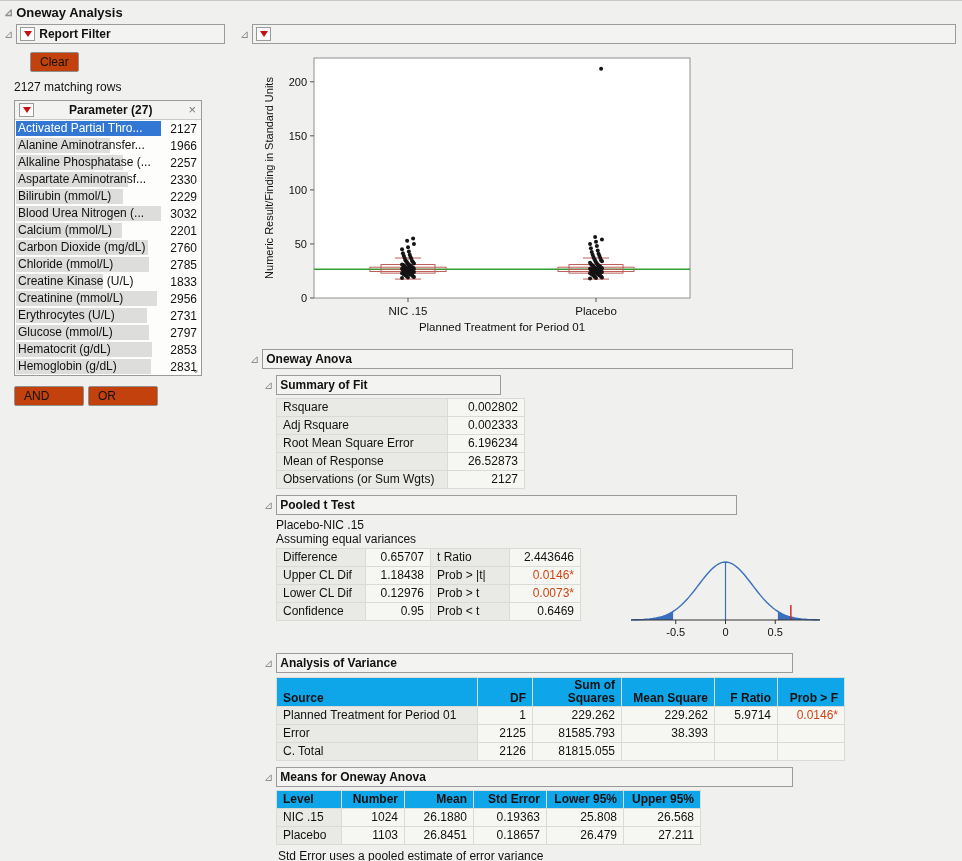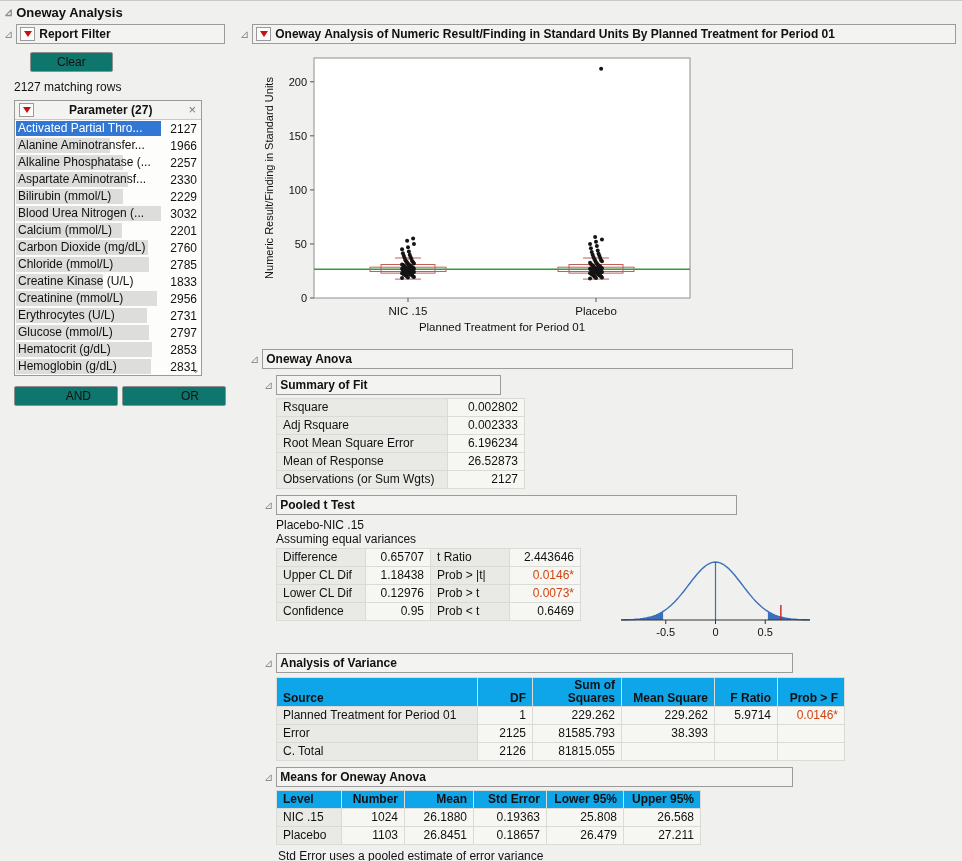--- a/index.html
+++ b/index.html
@@ -15,22 +15,22 @@
   .cols{display:flex;align-items:flex-start}
   
   .sec-head{display:flex;align-items:center;margin-top:6px}
   .titlebox{display:flex;align-items:center;gap:4px;border:1px solid #9b9b9b;background:#f3f3f1;
     padding:1px 14px 1px 3px;font-weight:bold;height:16px;white-space:nowrap;overflow:hidden}
   .red-tri-btn{width:13px;height:12px;border:1px solid #9a9a9a;background:#fcfcfc;
     display:inline-flex;align-items:center;justify-content:center;flex:0 0 auto;cursor:pointer}
   .red-tri{width:0;height:0;border-left:4px solid transparent;border-right:4px solid transparent;border-top:6px solid #c41212}
   
   .sidebar{width:230px;flex:0 0 auto;padding-left:4px}
-  .btn{display:inline-block;border:1px solid #8f8f8f;background:#0f766e;padding:2px 26px;border-radius:2px;
-    font-size:12px;cursor:pointer;text-align:right}
+  .btn{display:inline-block;border:1px solid #8f8f8f;background:#c2410c;padding:2px 9px;border-radius:2px;
+    font-size:12px;cursor:pointer;text-align:left}
   .matching{margin:8px 0 6px 10px}
   .listbox{position:relative;margin-left:10px;width:186px;border:1px solid #9a9a9a;background:#fdfdfc}
   .list-head{display:flex;align-items:center;gap:4px;padding:2px 4px;border-bottom:1px solid #c9c9c5;background:#f3f3f1}
   .list-head .ph{flex:1;text-align:center;font-weight:bold}
   .close-x{color:#777;font-size:13px;line-height:12px;cursor:pointer;padding:0 1px}
   .param-row{display:flex;align-items:center;height:17px;cursor:pointer}
   .param-label{position:relative;flex:1;height:15px;margin:1px 0 1px 1px;overflow:hidden;white-space:nowrap}
   .param-bar{position:absolute;left:0;top:0;bottom:0;background:#dddddb}
   .param-text{position:relative;padding-left:2px;line-height:15px}
   .param-count{width:36px;text-align:right;padding-right:4px;flex:0 0 auto}
@@ -66,21 +66,21 @@
   .anova td:nth-child(4){min-width:80px}
   .anova td:nth-child(5){min-width:50px}
   .anova td:nth-child(6){min-width:54px}
   .means td:nth-child(1){min-width:52px}
   .means td:nth-child(2){min-width:50px}
   .means td:nth-child(3){min-width:56px}
   .means td:nth-child(4){min-width:60px}
   .means td:nth-child(5){min-width:64px}
   .means td:nth-child(6){min-width:64px}
   .hdr2{line-height:13px}
-  .ttest-row{display:flex;align-items:flex-start;gap:32px;margin-top:2px}
+  .ttest-row{display:flex;align-items:flex-start;gap:42px;margin-top:2px}
   .footnote{margin:4px 0 0 2px}
 </style>
 </head>
 <body>
 
 <div class="app">
 
   <div class="win-title">
     <span class="disc">⊿</span>
     <span>Oneway Analysis</span>
@@ -185,21 +185,20 @@
     </div>
 
     <div class="main">
 
       <div class="sec-head" style="margin-top:2px">
         <span class="disc">⊿</span>
         <div class="titlebox" style="flex:1">
           <span class="red-tri-btn">
               <span class="red-tri"></span>
             </span>
-          <span>Oneway Analysis of Numeric Result/Finding in Standard Units By Planned Treatment for Period 01</span>
         </div>
       </div>
 
       <div class="plotwrap" id="main-plot"><svg width="432" height="290">
             <rect x="52" y="8" width="376" height="240" fill="#ffffff" stroke="#909090" stroke-width="1"></rect>
             <line x1="48" y1="248" x2="52" y2="248" stroke="#555" stroke-width="1"></line>
             <text x="45" y="252" text-anchor="end" font-size="11" fill="#111" font-family="Liberation Sans, sans-serif">0</text>
             <line x1="48" y1="193.94594594594594" x2="52" y2="193.94594594594594" stroke="#555" stroke-width="1"></line>
             <text x="45" y="197.94594594594594" text-anchor="end" font-size="11" fill="#111" font-family="Liberation Sans, sans-serif">50</text>
             <line x1="48" y1="139.89189189189187" x2="52" y2="139.89189189189187" stroke="#555" stroke-width="1"></line>

